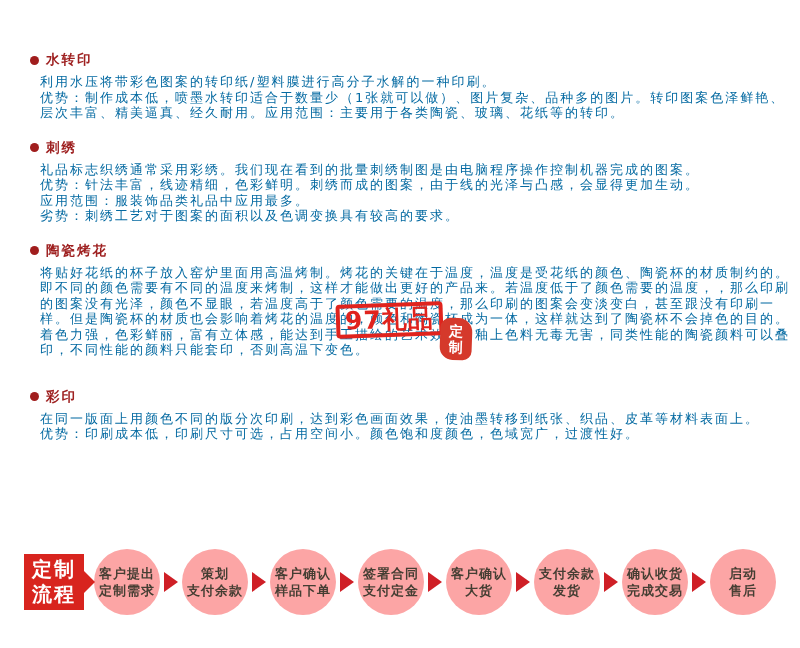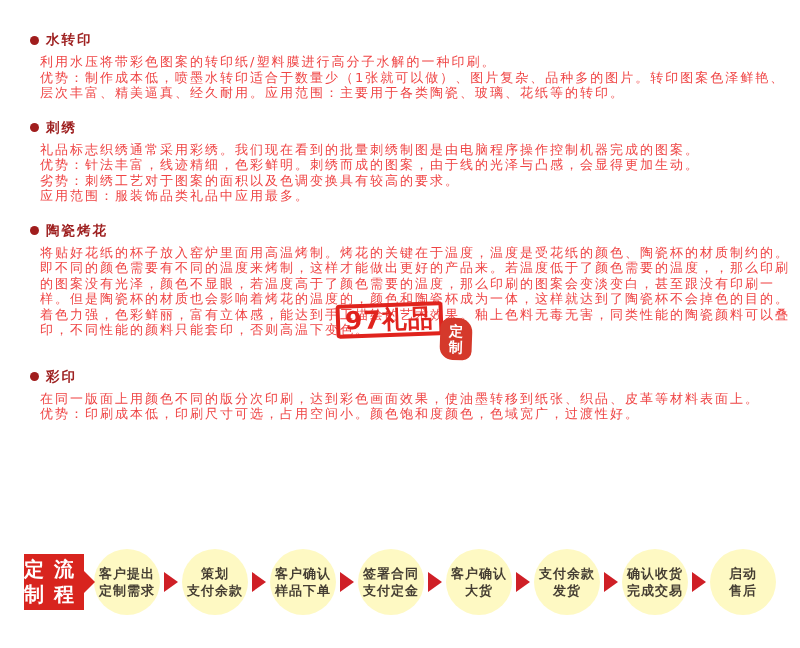--- a/index.html
+++ b/index.html
@@ -3,39 +3,39 @@
 <meta charset="utf-8">
 <style>
   html,body{margin:0;padding:0;}
   .page{
     position:relative;
     width:800px;height:648px;
     background:#ffffff;
     overflow:hidden;
     font-family:"DejaVu Sans","Liberation Sans",sans-serif;
   }
-  .content{padding-top:31px;}
+  .content{padding-top:31px;margin-top:20px;}
   .section{margin-bottom:18px;}
   .section.m19{margin-bottom:19px;}
   .section.m30{margin-bottom:30px;}
   .sec-head{
     padding-left:30px;
     display:flex;align-items:center;gap:7px;
     margin-bottom:5px;height:18px;
   }
   .bullet{
     width:9px;height:9px;border-radius:50%;
     background:#a01d1d;flex:0 0 auto;
   }
   .sec-title{
     font-size:13.5px;font-weight:bold;color:#9e2020;letter-spacing:2px;
   }
   .sec-body{
     padding-left:40px;padding-right:8px;
-    font-size:13px;color:#ef4444;letter-spacing:2px;line-height:15.5px;
+    font-size:13px;color:#0369a1;letter-spacing:2px;line-height:15.5px;
   }
   .sec-body p{margin:0;}
   
   .watermark{
     position:absolute;left:336px;top:303px;
     color:#e0231d;border:4px solid #e0231d;border-radius:4px;
     font-size:25px;font-weight:bold;letter-spacing:1px;
     padding:0 5px;line-height:1.05;
     transform:rotate(-2deg);
     background:transparent;
@@ -52,34 +52,34 @@
   
   .flow{
     position:absolute;left:0;top:549px;width:800px;
     display:flex;align-items:center;
     padding-left:24px;box-sizing:border-box;
   }
   .flow-badge{
     position:relative;flex:0 0 auto;
     width:60px;height:56px;background:#d8241e;
     color:#ffffff;font-size:20px;font-weight:bold;letter-spacing:2px;
-    display:flex;flex-direction:row;align-items:center;justify-content:center;
+    display:flex;flex-direction:column;align-items:center;justify-content:center;
     line-height:25px;margin-right:10px;
   }
   .flow-tab{
     position:absolute;right:-11px;top:50%;margin-top:-11px;
     width:0;height:0;
     border-left:11px solid #d8241e;
     border-top:11px solid transparent;
     border-bottom:11px solid transparent;
   }
   .flow-step{
     flex:0 0 auto;
     width:66px;height:66px;border-radius:50%;
-    background:#fef9c3;
+    background:#fca5a5;
     display:flex;align-items:center;justify-content:center;
     text-align:center;
     font-size:13px;font-weight:bold;line-height:17px;letter-spacing:1px;
     color:#453e33;
     white-space:pre-line;
   }
   .flow-arrow{
     flex:0 0 auto;width:22px;
     display:flex;align-items:center;justify-content:center;
   }
@@ -108,22 +108,22 @@
     </div>
 
     <div class="section">
       <div class="sec-head">
         <span class="bullet"></span>
         <span class="sec-title">刺绣</span>
       </div>
       <div class="sec-body">
         <p>礼品标志织绣通常采用彩绣。我们现在看到的批量刺绣制图是由电脑程序操作控制机器完成的图案。</p>
         <p>优势：针法丰富，线迹精细，色彩鲜明。刺绣而成的图案，由于线的光泽与凸感，会显得更加生动。</p>
+        <p>应用范围：服装饰品类礼品中应用最多。</p>
         <p>劣势：刺绣工艺对于图案的面积以及色调变换具有较高的要求。</p>
-        <p>应用范围：服装饰品类礼品中应用最多。</p>
       </div>
     </div>
 
     <div class="section m19">
       <div class="sec-head">
         <span class="bullet"></span>
         <span class="sec-title">陶瓷烤花</span>
       </div>
       <div class="sec-body">
         <p>将贴好花纸的杯子放入窑炉里面用高温烤制。烤花的关键在于温度，温度是受花纸的颜色、陶瓷杯的材质制约的。即不同的颜色需要有不同的温度来烤制，这样才能做出更好的产品来。若温度低于了颜色需要的温度，，那么印刷的图案没有光泽，颜色不显眼，若温度高于了颜色需要的温度，那么印刷的图案会变淡变白，甚至跟没有印刷一样。但是陶瓷杯的材质也会影响着烤花的温度的，颜色和陶瓷杯成为一体，这样就达到了陶瓷杯不会掉色的目的。着色力强，色彩鲜丽，富有立体感，能达到手工描绘的艺术效果。釉上色料无毒无害，同类性能的陶瓷颜料可以叠印，不同性能的颜料只能套印，否则高温下变色。</p>

